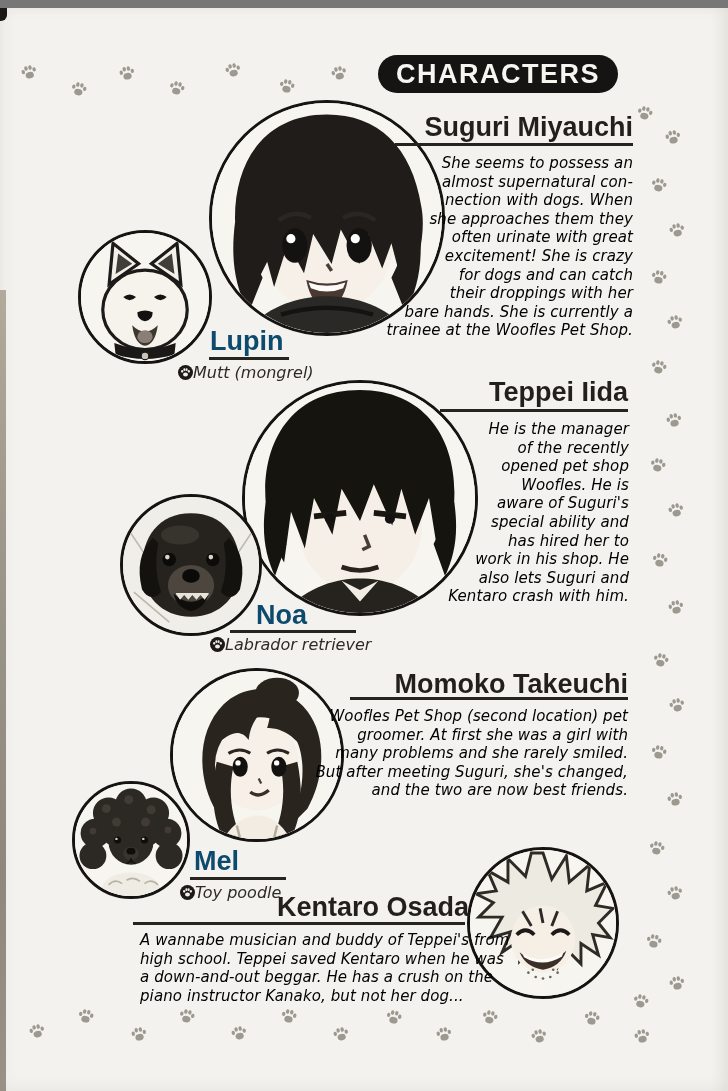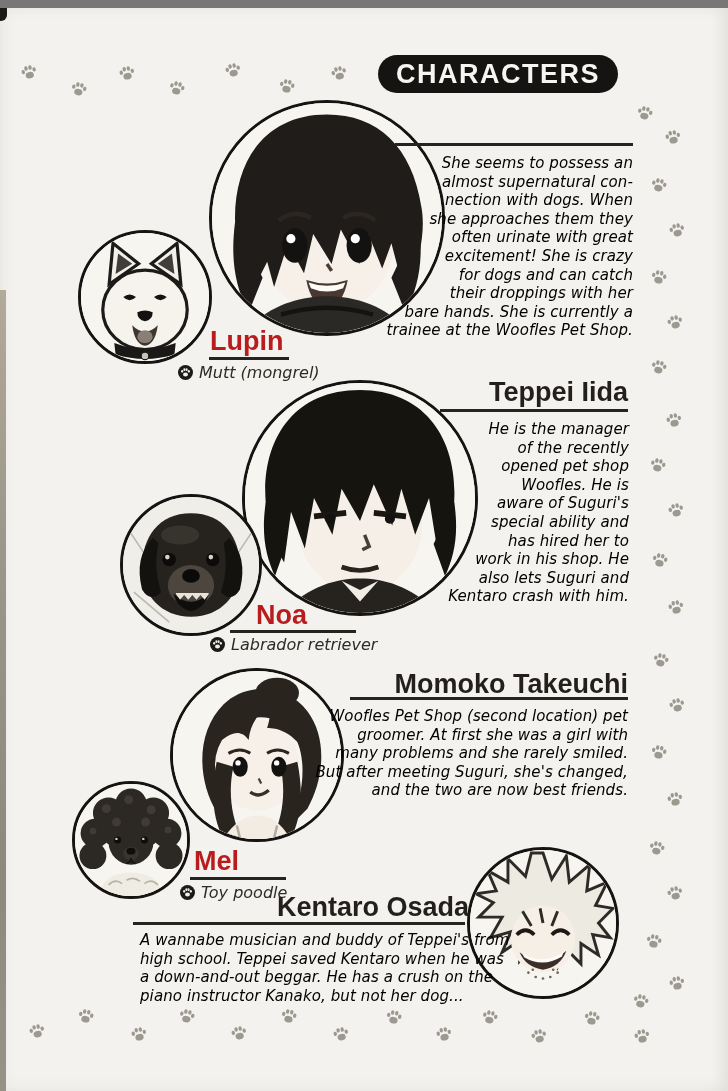--- a/index.html
+++ b/index.html
@@ -23,31 +23,31 @@
     border-radius:20px;color:#f7f5f0;font-weight:bold;font-size:27px;letter-spacing:1.5px;
     text-align:center;line-height:38px;z-index:5;
   }
   
   .pcircle{position:absolute;border:3px solid #161412;border-radius:50%;overflow:hidden;
     background:#f7f5f0;box-sizing:border-box;}
   .pcircle svg{display:block;width:100%;height:100%;}
   
   .title{position:absolute;font-weight:bold;color:#221f1c;font-size:27px;white-space:nowrap;z-index:6;}
   .title.r{text-align:right;}
-  .petname{position:absolute;font-weight:bold;color:#b91c1c;font-size:27px;white-space:nowrap;z-index:6;}
+  .petname{position:absolute;font-weight:bold;color:#0c4a6e;font-size:27px;white-space:nowrap;z-index:6;}
   .rule{position:absolute;height:3px;background:#26241f;z-index:6;}
   
   .hand{
     position:absolute;font-family:"DejaVu Sans", sans-serif;font-style:italic;
     font-size:15px;line-height:18.6px;color:#000000;letter-spacing:.1px;
     white-space:pre-line;z-index:6;
   }
   .hand.r{text-align:right;}
   
-  .breed{position:absolute;display:flex;align-items:center;gap:6px;z-index:6;}
+  .breed{position:absolute;display:flex;align-items:center;z-index:6;}
   .breed .btxt{font-family:"DejaVu Sans", sans-serif;font-style:italic;font-size:16px;color:#2e2b27;white-space:nowrap;}
   .breed svg{display:block;}
   .hidden-defs{position:absolute;width:0;height:0;overflow:hidden;}
 </style>
 </head>
 <body>
 
 <div id="page">
 
   <svg class="hidden-defs" aria-hidden="true">
@@ -287,20 +287,21 @@
       <ellipse cx="64" cy="62" rx="5.5" ry="7.5" fill="#141210"></ellipse>
       <circle cx="34.3" cy="59" r="2" fill="#fff"></circle>
       <circle cx="62.3" cy="59" r="2" fill="#fff"></circle>
       <path d="M50,70 l2,3" stroke="#4a3d35" stroke-width="1.5" fill="none"></path>
       <path d="M41,77 Q50,80 59,77 Q57,88 50,89 Q43,88 41,77 Z" fill="#4a3832"></path>
       <path d="M42,78 Q50,81 58,78 L57,80.5 Q50,83.5 43,80.5 Z" fill="#fdfbf7"></path>
       <path d="M14,100 C24,88 38,84 50,84 C62,84 76,88 86,100 Z" fill="#2b2926"></path>
       <path d="M30,92 Q50,86 70,92" stroke="#151311" stroke-width="2" fill="none"></path>
     </svg>
   </div>
+  <div class="title r" style="right:95px;top:104px">Suguri Miyauchi</div>
   <div class="rule" style="right:95px;top:135px;width:238px"></div>
   <div class="hand r" style="right:95px;top:146px">She seems to possess an
 almost supernatural con-
 nection with dogs. When
 she approaches them they
 often urinate with great
 excitement! She is crazy
 for dogs and can catch
 their droppings with her
 bare hands. She is currently a

